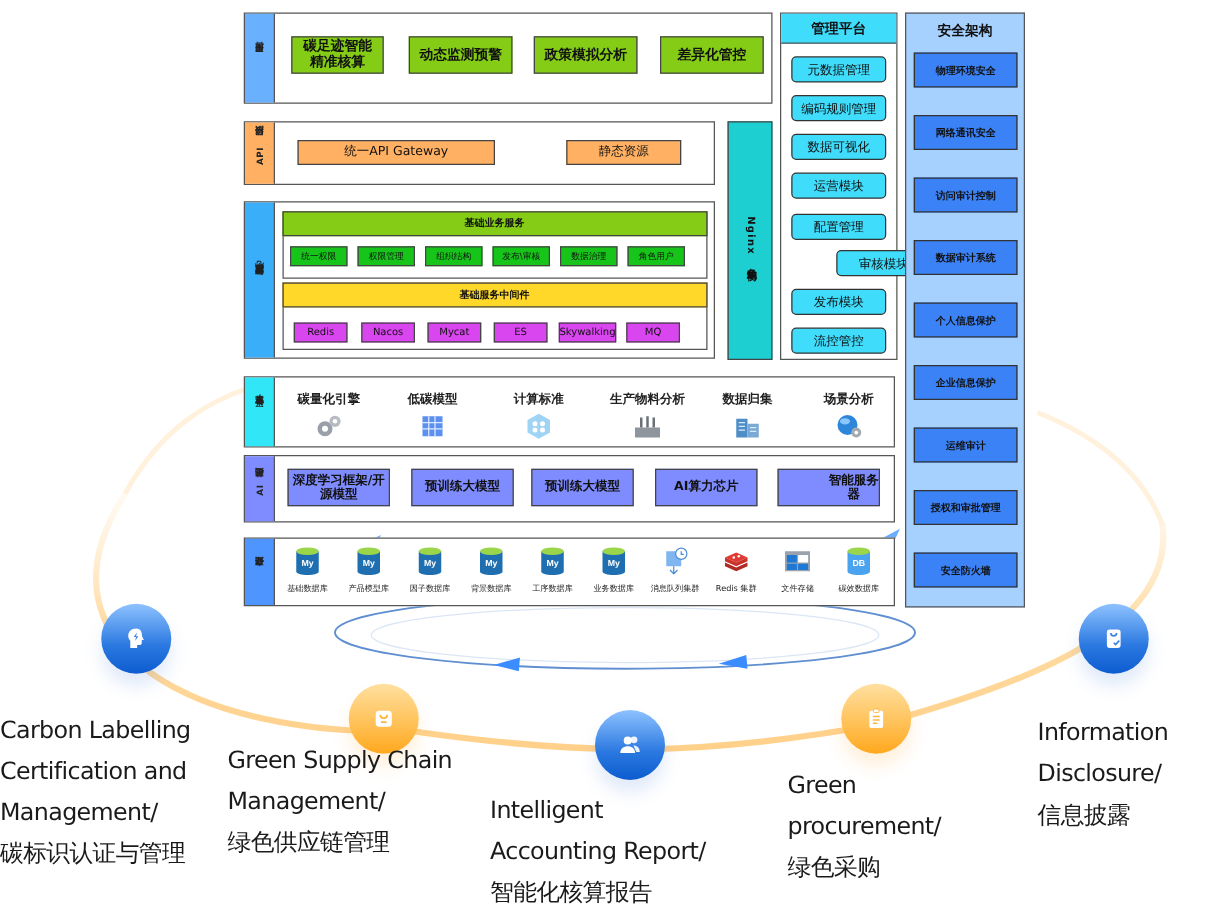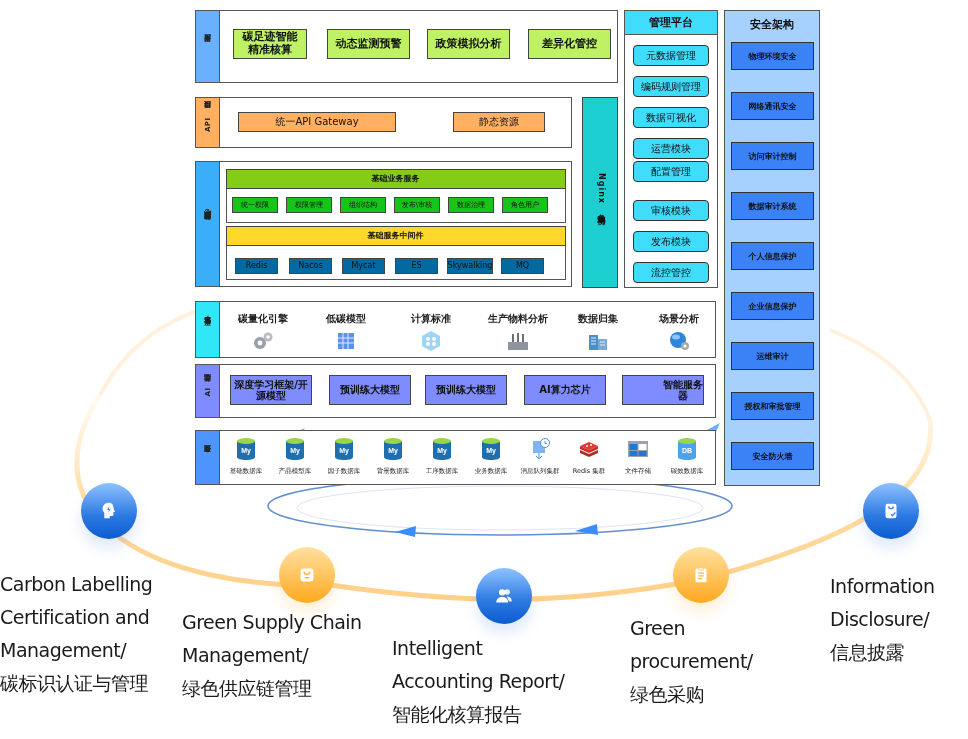--- a/index.html
+++ b/index.html
@@ -17,28 +17,28 @@
     .side-label span {
       writing-mode: vertical-rl; transform: rotate(180deg);
       font-size: 7px; font-weight: bold; color: #222; white-space: nowrap; letter-spacing: 0.5px;
     }
 
     .box {
       position: absolute; display: flex; align-items: center; justify-content: center;
       text-align: center; border: 1.5px solid #444; font-weight: bold; color: #111;
       line-height: 1.15;
     }
-    .app-box { background: #bef264; font-size: 11px; height: 30px; top: 18px; }
+    .app-box { background: #84cc16; font-size: 11px; height: 30px; top: 18px; }
     .api-box { background: #ffb062; font-size: 10px; font-weight: normal; height: 20px; top: 14px; }
 
     .green-bar { background: #84cc16; font-size: 8px; height: 20px; border: 1.5px solid #444; text-align: right; }
     .yellow-bar { background: #ffd82a; font-size: 8px; height: 20px; border: 1.5px solid #444; }
     .inner-frame { position: absolute; border: 1.5px solid #555; background: #fff; }
     .green-chip { background: #17c51a; font-size: 7px; font-weight: normal; height: 16px; width: 46px; }
-    .yellow-chip { background: #0369a1; font-size: 8px; font-weight: normal; height: 16px; width: 43px; }
+    .yellow-chip { background: #d946ef; font-size: 8px; font-weight: normal; height: 16px; width: 43px; }
 
     .engine-item { position: absolute; top: 10px; width: 80px; text-align: center; }
     .engine-item .lbl { font-size: 10px; font-weight: bold; color: #222; }
     .engine-item .ico { margin: 4px auto 0; width: 24px; height: 22px; }
 
     .ai-box { background: #7f8cff; font-size: 10px; height: 30px; top: 10px; }
 
     .db-item { position: absolute; top: 6px; width: 50px; text-align: center; }
     .db-item .ico { margin: 0 auto; width: 22px; height: 24px; }
     .db-item .lbl { font-size: 6.5px; color: #222; margin-top: 2px; white-space: nowrap; }
@@ -277,22 +277,22 @@
     </div>
 </div>
 
 <div id="mgmt">
   <div class="hdr">管理平台</div>
   <div id="mgmt-items">
       <div class="mgmt-item" style="top: 34px;">元数据管理</div>
       <div class="mgmt-item" style="top: 65px;">编码规则管理</div>
       <div class="mgmt-item" style="top: 96px;">数据可视化</div>
       <div class="mgmt-item" style="top: 127px;">运营模块</div>
-      <div class="mgmt-item" style="top: 150px;">配置管理</div>
-      <div class="mgmt-item" style="top: 189px;">审核模块</div>
+      <div class="mgmt-item" style="top: 160px;">配置管理</div>
+      <div class="mgmt-item" style="top: 189px; margin-left: 36px;">审核模块</div>
       <div class="mgmt-item" style="top: 220px;">发布模块</div>
       <div class="mgmt-item" style="top: 251px;">流控管控</div>
     </div>
 </div>
 
 <div id="security">
   <div class="hdr">安全架构</div>
   <div id="sec-items">
       <div class="sec-item" style="top: 31px;">物理环境安全</div>
       <div class="sec-item" style="top: 81px;">网络通讯安全</div>
@@ -341,21 +341,21 @@
     <path d="M12 15.5l1.6 1.6 3.2-3.4" stroke="#3a82e6" stroke-width="1.5" fill="none"></path>
   </svg>
 </div>
 
 <div class="feature-label" style="left:0px; top:568px; width:196px;">
   <div>Carbon Labelling</div>
   <div>Certification and</div>
   <div>Management/</div>
   <div>碳标识认证与管理</div>
 </div>
-<div class="feature-label" style="left:182px; top:606px; width:202px;">
+<div class="feature-label" style="left:182px; top:592px; width:202px;">
   <div>Green Supply Chain</div>
   <div>Management/</div>
   <div>绿色供应链管理</div>
 </div>
 <div class="feature-label" style="left:392px; top:632px; width:210px;">
   <div>Intelligent</div>
   <div>Accounting Report/</div>
   <div>智能化核算报告</div>
 </div>
 <div class="feature-label" style="left:630px; top:612px; width:140px;">

